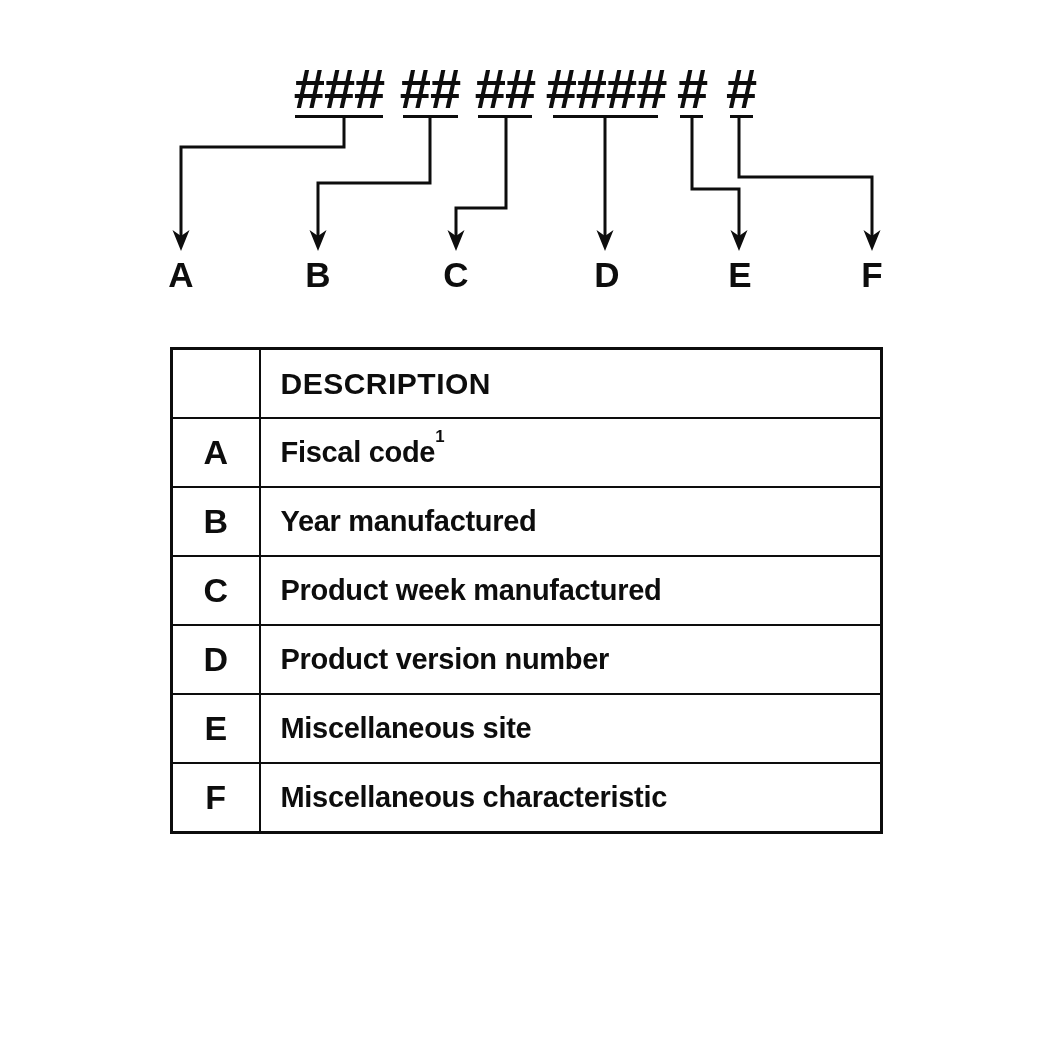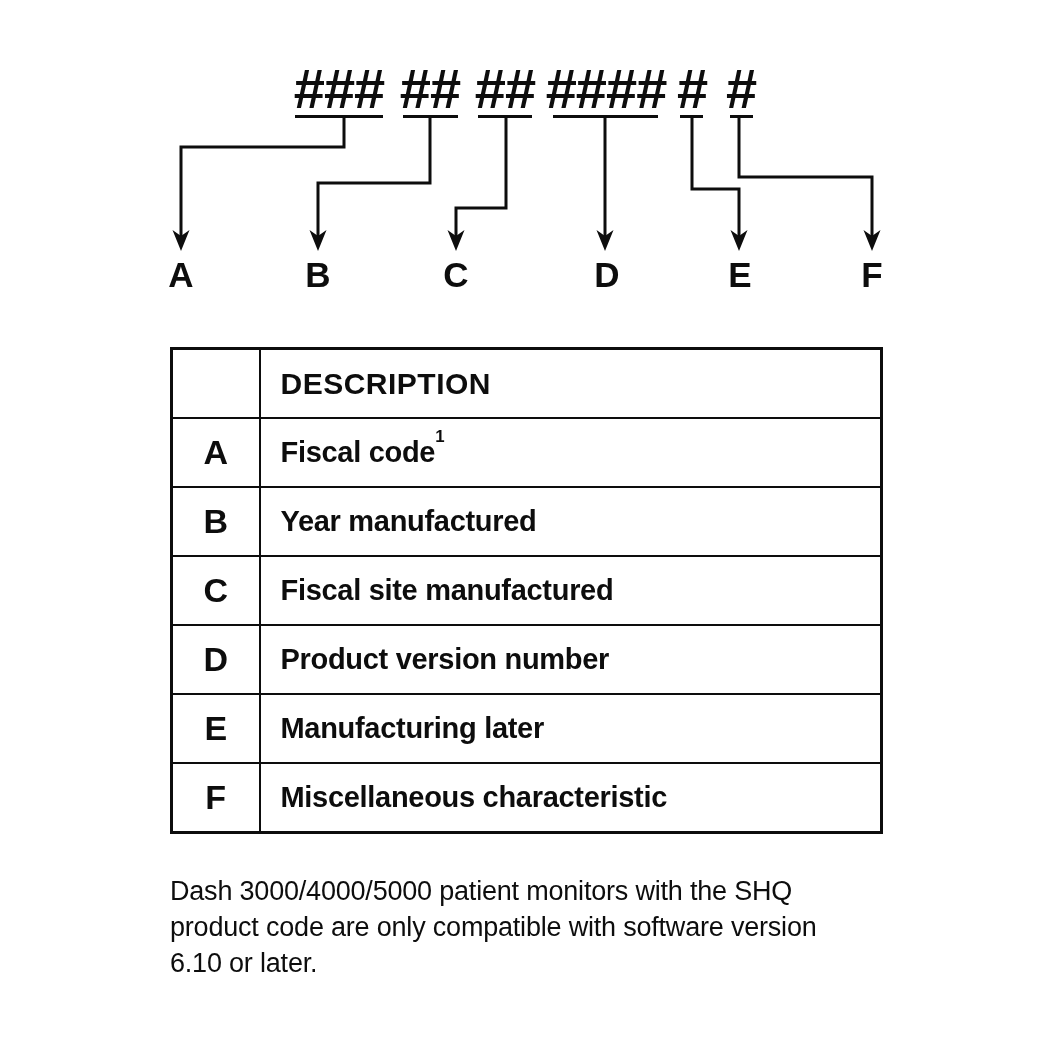--- a/index.html
+++ b/index.html
@@ -168,37 +168,32 @@
       <tr>
         <td class="cell-letter">A</td>
         <td class="cell-desc"><span>Fiscal code</span><sup class="supref">1</sup></td>
       </tr>
       <tr>
         <td class="cell-letter">B</td>
         <td class="cell-desc">Year manufactured</td>
       </tr>
       <tr>
         <td class="cell-letter">C</td>
-        <td class="cell-desc">Fiscal site manufactured</td>
+        <td class="cell-desc">Product week manufactured</td>
       </tr>
       <tr>
         <td class="cell-letter">D</td>
         <td class="cell-desc">Product version number</td>
       </tr>
       <tr>
         <td class="cell-letter">E</td>
-        <td class="cell-desc">Manufacturing later</td>
+        <td class="cell-desc">Miscellaneous site</td>
       </tr>
       <tr>
         <td class="cell-letter">F</td>
         <td class="cell-desc">Miscellaneous characteristic</td>
       </tr>
     </tbody>
   </table>
 
 
-  <div class="bodytext">
-    <div>Dash 3000/4000/5000 patient monitors with the SHQ</div>
-    <div>product code are only compatible with software version</div>
-    <div>6.10 or later.</div>
-  </div>
 
 </div>
 
 </body></html>

